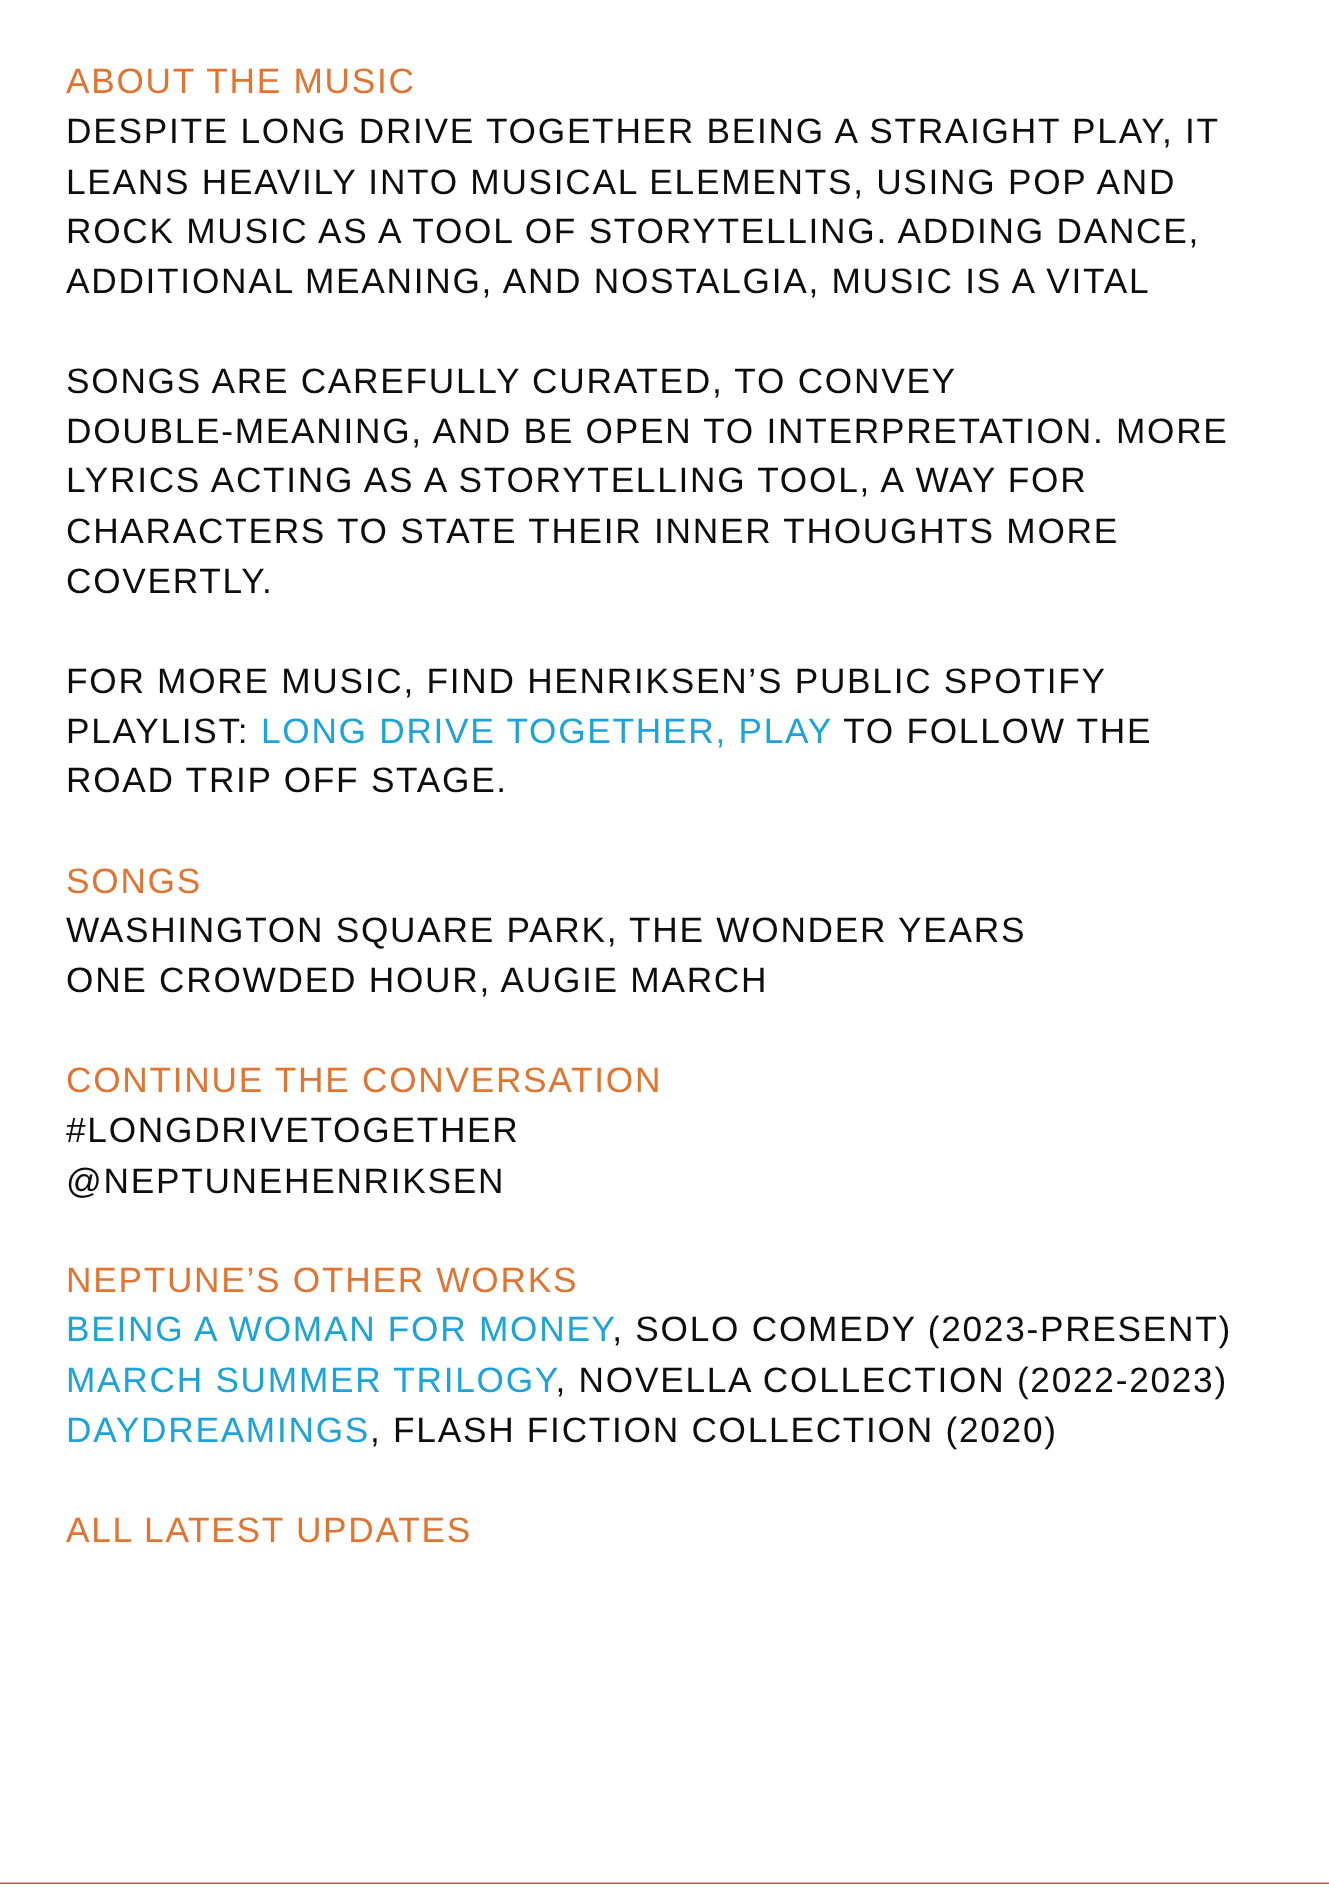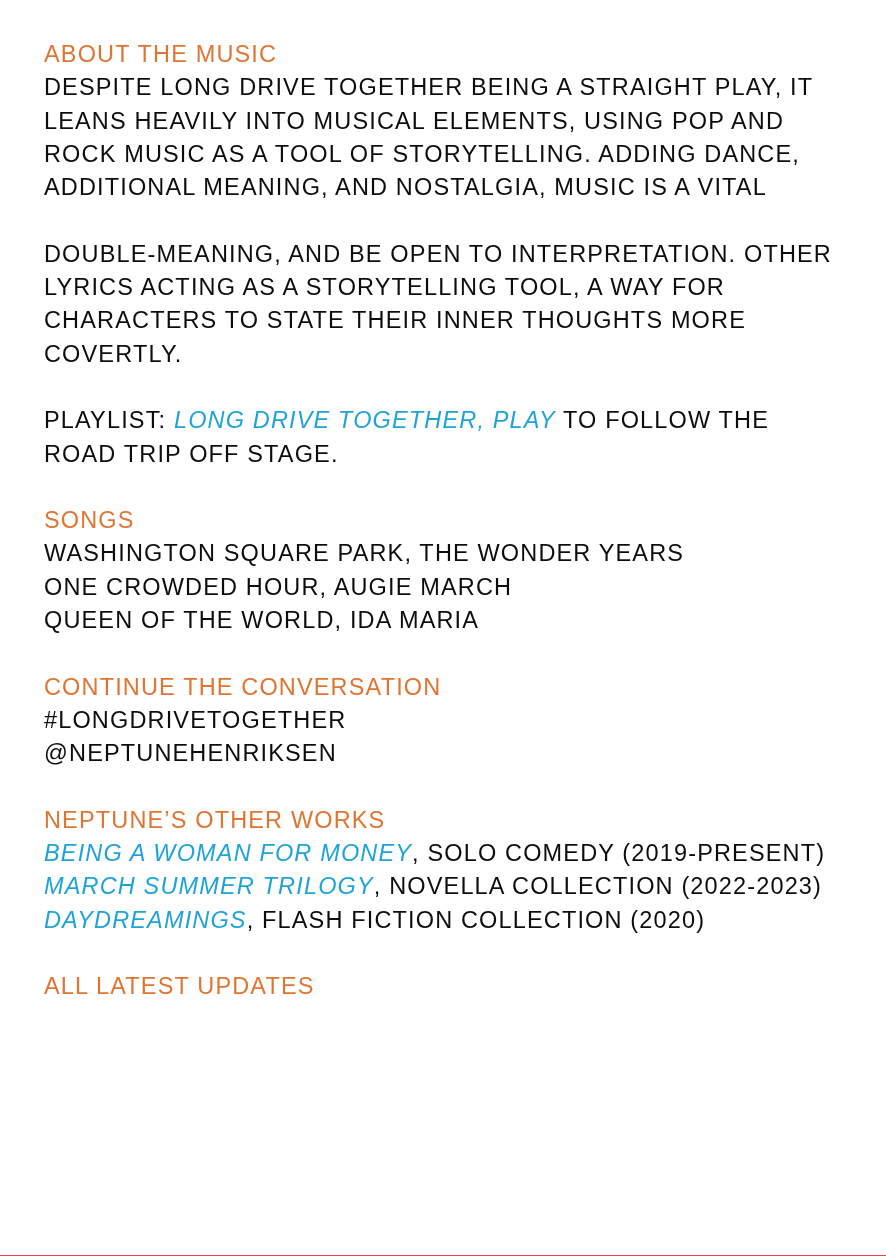--- a/index.html
+++ b/index.html
@@ -42,73 +42,73 @@
     }
     .blank {
       display: block;
       height: 33.3px;
     }
     .heading {
       color: #e07532;
     }
     .link {
       color: #1ea3d8;
-      font-style: italic;
     }
   </style>
 </head>
 <body>
 
 <div class="page">
   <div class="content">
 
     <section>
       <span class="line heading">ABOUT THE MUSIC</span>
       <div>
         <span class="line">DESPITE LONG DRIVE TOGETHER BEING A STRAIGHT PLAY, IT</span>
         <span class="line">LEANS HEAVILY INTO MUSICAL ELEMENTS, USING POP AND</span>
         <span class="line">ROCK MUSIC AS A TOOL OF STORYTELLING. ADDING DANCE,</span>
         <span class="line">ADDITIONAL MEANING, AND NOSTALGIA, MUSIC IS A VITAL</span>
       </div>
       <span class="blank"></span>
       <div>
-        <span class="line">DOUBLE-MEANING, AND BE OPEN TO INTERPRETATION. OTHER</span>
+        <span class="line">SONGS ARE CAREFULLY CURATED, TO CONVEY</span>
+        <span class="line">DOUBLE-MEANING, AND BE OPEN TO INTERPRETATION. MORE</span>
         <span class="line">LYRICS ACTING AS A STORYTELLING TOOL, A WAY FOR</span>
         <span class="line">CHARACTERS TO STATE THEIR INNER THOUGHTS MORE</span>
         <span class="line">COVERTLY.</span>
       </div>
       <span class="blank"></span>
       <div>
+        <span class="line">FOR MORE MUSIC, FIND HENRIKSEN’S PUBLIC SPOTIFY</span>
         <span class="line"><span>PLAYLIST: </span><span class="link">LONG DRIVE TOGETHER, PLAY</span><span> TO FOLLOW THE</span></span>
         <span class="line">ROAD TRIP OFF STAGE.</span>
       </div>
     </section>
 
     <span class="blank"></span>
 
     <section>
       <span class="line heading">SONGS</span>
       <span class="line">WASHINGTON SQUARE PARK, THE WONDER YEARS</span>
       <span class="line">ONE CROWDED HOUR, AUGIE MARCH</span>
-      <span class="line">QUEEN OF THE WORLD, IDA MARIA</span>
     </section>
 
     <span class="blank"></span>
 
     <section>
       <span class="line heading">CONTINUE THE CONVERSATION</span>
       <span class="line">#LONGDRIVETOGETHER</span>
       <span class="line">@NEPTUNEHENRIKSEN</span>
     </section>
 
     <span class="blank"></span>
 
     <section>
       <span class="line heading">NEPTUNE’S OTHER WORKS</span>
-      <span class="line"><span class="link">BEING A WOMAN FOR MONEY</span><span>, SOLO COMEDY (2019-PRESENT)</span></span>
+      <span class="line"><span class="link">BEING A WOMAN FOR MONEY</span><span>, SOLO COMEDY (2023-PRESENT)</span></span>
       <span class="line"><span class="link">MARCH SUMMER TRILOGY</span><span>, NOVELLA COLLECTION (2022-2023)</span></span>
       <span class="line"><span class="link">DAYDREAMINGS</span><span>, FLASH FICTION COLLECTION (2020)</span></span>
     </section>
 
     <span class="blank"></span>
 
     <section>
       <span class="line heading">ALL LATEST UPDATES</span>
     </section>
 

